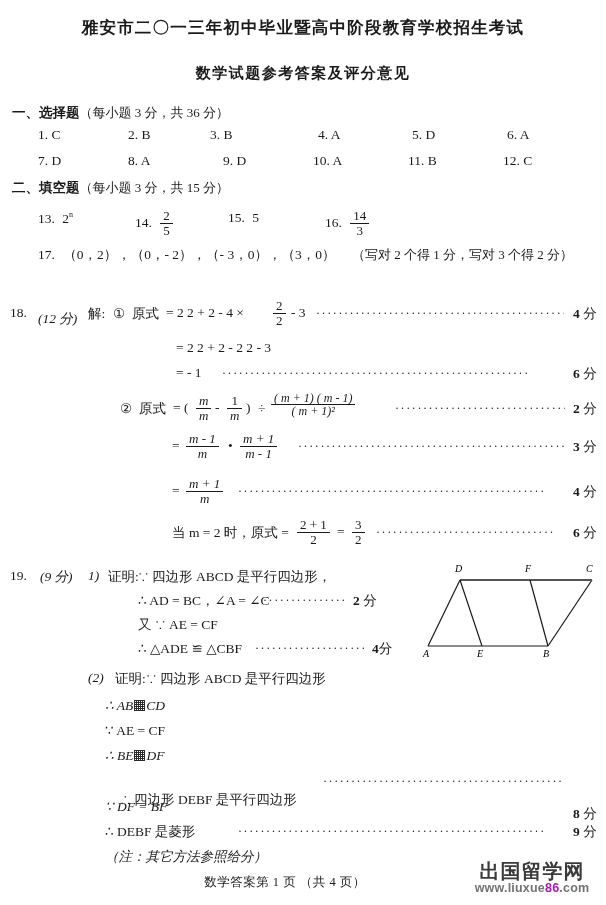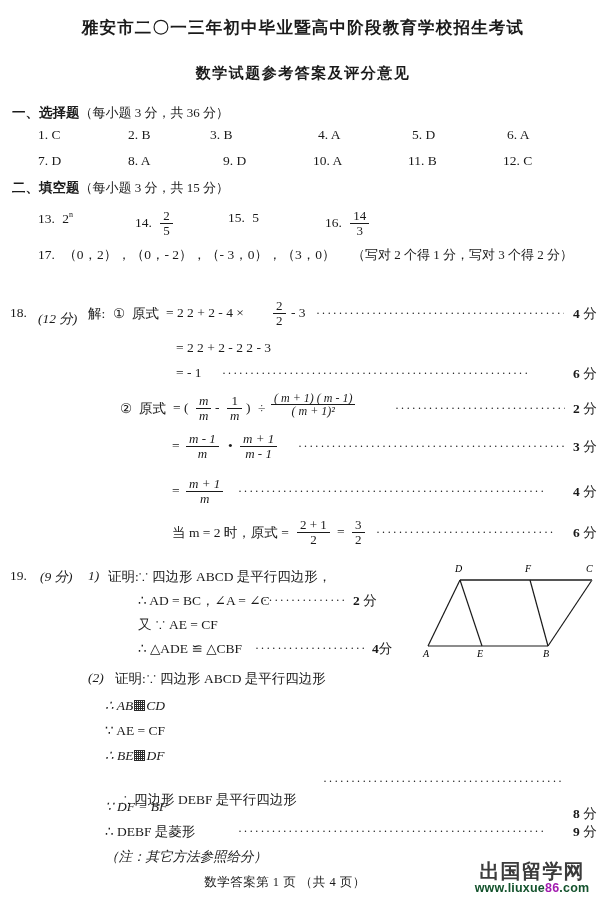--- a/index.html
+++ b/index.html
@@ -71,21 +71,21 @@
   .wm-cn{
     font-size:20px;font-weight:700;color:#3b3b3b;
     letter-spacing:1px;font-family:"Liberation Sans",sans-serif;
     line-height:1.05;
   }
   .wm-url{
     font-size:12.5px;font-weight:700;
     font-family:"Liberation Sans",sans-serif;letter-spacing:.2px;
     line-height:1.1;
   }
-  .wm-blue{color:#14532d;margin-top:36px;}
+  .wm-blue{color:#737373;margin-top:36px;}
   .wm-orange{color:#a21caf;}
 </style>
 </head>
 <body>
 
 <div class="page">
 
   <h1 class="doc-title">雅安市二〇一三年初中毕业暨高中阶段教育学校招生考试</h1>
   <h2 class="doc-subtitle">数学试题参考答案及评分意见</h2>
 

